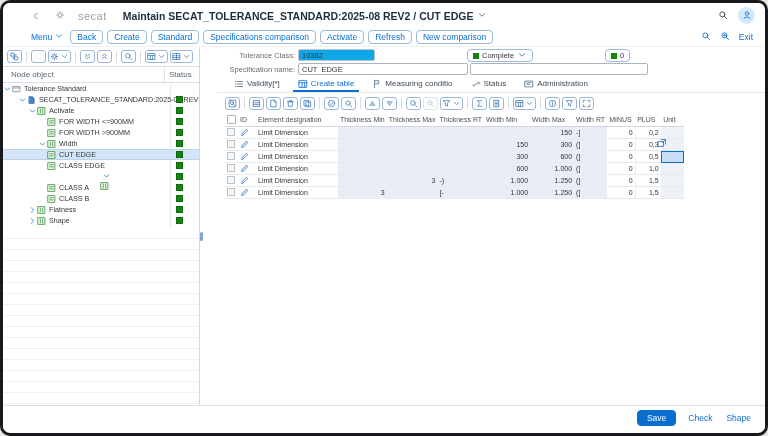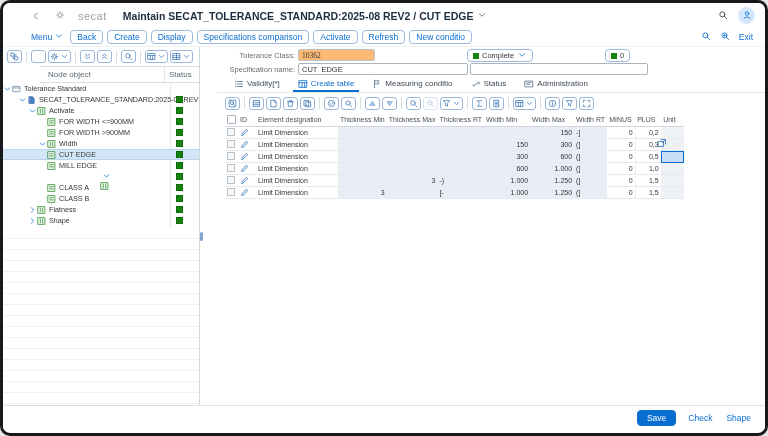--- a/index.html
+++ b/index.html
@@ -21,41 +21,41 @@
   .menu-link{color:#0a6ed1;font-size:8.5px;display:flex;align-items:center;gap:2px;margin-right:6px;cursor:pointer;}
   .btn{border:1px solid #9cb9de;border-radius:4px;background:#fff;color:#0a6ed1;font-size:8.5px;padding:1px 6px;font-family:inherit;cursor:pointer;white-space:nowrap;}
   .fn-right{margin-left:auto;display:flex;align-items:center;gap:9px;color:#0a6ed1;}
   .fn-right .lnk{font-size:8.5px;color:#0a6ed1;cursor:pointer;}
 
   .body{position:absolute;top:44px;left:0;right:0;bottom:23px;display:flex;}
 
   
   .tree-panel{width:196px;border-right:1px solid #d2d7dc;display:flex;flex-direction:column;background:#fff;}
   .tree-toolbar{height:17px;display:flex;align-items:center;gap:2px;padding:1px 4px;}
-  .tree-head{height:15px;border-top:1px solid #d8dde2;border-bottom:1px solid #d8dde2;display:flex;align-items:center;color:#5b6770;font-size:8px;margin-left:37px;}
+  .tree-head{height:15px;border-top:1px solid #d8dde2;border-bottom:1px solid #d8dde2;display:flex;align-items:center;color:#5b6770;font-size:8px;}
   .tree-head .c1{padding-left:8px;flex:1;}
   .tree-head .c2{width:30px;border-left:1px solid #e2e6ea;padding-left:4px;height:100%;display:flex;align-items:center;}
   .tree-rows{position:relative;flex:1;overflow:hidden;}
   .tree-stripes{position:absolute;left:0;right:0;bottom:0;background:repeating-linear-gradient(to bottom,#fff 0 10px,#eef1f4 10px 11px);}
   .tree-colline{position:absolute;top:0;bottom:0;left:167px;width:1px;background:#e8ebee;}
   .trow{position:relative;height:11px;display:flex;align-items:center;font-size:7.2px;color:#32363a;cursor:pointer;white-space:nowrap;}
   .trow.selected{background:#d3e5f7;box-shadow:inset 0 1px 0 #b8d4ef, inset 0 -1px 0 #b8d4ef;}
   .trow .chev{width:9px;display:inline-flex;justify-content:center;color:#0a6ed1;flex:none;}
   .trow .nicon{width:9px;height:9px;margin-right:3px;flex:none;display:inline-flex;}
   .trow .lbl{overflow:hidden;text-overflow:clip;}
   .status-sq{position:absolute;left:173px;top:2px;width:7px;height:7px;background:#15830f;border:1px solid #0d6a09;box-sizing:border-box;}
 
   .splitter{width:17px;position:relative;background:#fff;}
   .split-handle{position:absolute;left:0px;top:185px;width:3px;height:9px;background:#7ea7d8;border-radius:2px;}
 
   
   .content{position:relative;flex:1;background:#fff;}
   .flabel{position:absolute;font-size:7.5px;color:#6a6d70;text-align:right;}
   .finput{position:absolute;box-sizing:border-box;height:12px;border:1px solid #aab4bf;border-radius:2px;background:#fff;font-size:7.5px;font-family:inherit;color:#32363a;padding:0 3px;}
-  .finput.ro{background:#fdba74;border-color:#bcc4cc;font-family:Liberation Serif, serif;}
+  .finput.ro{background:#0ea5e9;border-color:#bcc4cc;}
   .pill{position:absolute;box-sizing:border-box;height:13px;border:1px solid #9cb9de;border-radius:4px;background:#fff;display:flex;align-items:center;gap:3px;padding:0 5px;font-size:7.5px;color:#32363a;cursor:pointer;}
   .gsq{width:6px;height:6px;background:#15830f;flex:none;}
   .pill .chev{color:#0a6ed1;}
 
   .tabstrip{position:absolute;left:0;right:0;top:28px;height:17px;border-bottom:1px solid #e8e8e8;display:flex;align-items:stretch;gap:0;padding-left:8px;}
   .tab{display:flex;align-items:center;gap:3px;padding:0 9px;font-size:8px;color:#3f4a54;cursor:pointer;position:relative;}
   .tab .ticon{color:#5b738b;display:inline-flex;}
   .tab.active{color:#0a6ed1;}
   .tab.active .ticon{color:#0a6ed1;}
   .tab.active::after{content:"";position:absolute;left:4px;right:4px;bottom:0;height:2px;background:#0a6ed1;}
@@ -128,25 +128,25 @@
   <div class="fnbar">
     <span class="menu-link">
       <span>Menu</span>
       <span><svg viewBox="0 0 12 12" width="10" height="10" fill="none" stroke="currentColor" stroke-width="1" stroke-linecap="round" stroke-linejoin="round">
               <path d="M3 4.5 6 7.5 9 4.5"></path>
             </svg></span>
     </span>
     <span id="fn-buttons" style="display:flex;gap:4px;">
           <button class="btn">Back</button>
           <button class="btn">Create</button>
-          <button class="btn">Display</button>
+          <button class="btn">Standard</button>
           <button class="btn">Specifications comparison</button>
           <button class="btn">Activate</button>
           <button class="btn">Refresh</button>
-          <button class="btn">New conditio</button>
+          <button class="btn">New comparison</button>
         </span>
     <span class="fn-right">
       <span><svg viewBox="0 0 12 12" width="10" height="10" fill="none" stroke="currentColor" stroke-width="1" stroke-linecap="round" stroke-linejoin="round">
               <circle cx="5.2" cy="5.2" r="3"></circle>
               <path d="M7.5 7.5 10.3 10.3"></path>
             </svg></span>
       <span><svg viewBox="0 0 12 12" width="10" height="10" fill="none" stroke="currentColor" stroke-width="1" stroke-linecap="round" stroke-linejoin="round">
               <circle cx="5.2" cy="5.2" r="3"></circle>
               <path d="M7.5 7.5 10.3 10.3M4.1 5.2h2.2M5.2 4.1v2.2"></path>
             </svg></span>
@@ -314,21 +314,21 @@
               <span class="status-sq"></span>
             </div>
             <div class="trow" style="padding-left: 35px;">
               <span class="chev"></span>
               <span class="nicon">
                 <svg viewBox="0 0 12 12" width="10" height="10" fill="none" stroke="currentColor" stroke-width="1" stroke-linecap="round" stroke-linejoin="round">
                   <rect x="1.5" y="1.5" width="9" height="9" fill="#f3faf3" stroke="#2b8a2b"></rect>
                   <path d="M3.5 4.4h5M3.5 7.2h5" stroke="#2b8a2b"></path>
                 </svg>
               </span>
-              <span class="lbl">MILL EDGE</span>
+              <span class="lbl">CLASS EDGE</span>
               <span class="status-sq"></span>
             </div>
             <div class="trow" style="padding-left: 10px; flex-direction: column;">
               <span class="chev">
                 <svg viewBox="0 0 12 12" width="10" height="10" fill="none" stroke="currentColor" stroke-width="1" stroke-linecap="round" stroke-linejoin="round">
                   <path d="M3 4.5 6 7.5 9 4.5"></path>
                 </svg>
               </span>
               <span class="nicon">
                 <svg viewBox="0 0 12 12" width="10" height="10" fill="none" stroke="currentColor" stroke-width="1" stroke-linecap="round" stroke-linejoin="round">

